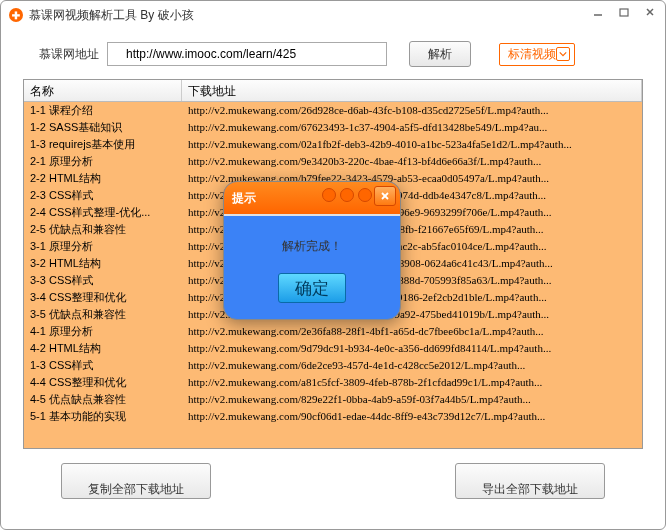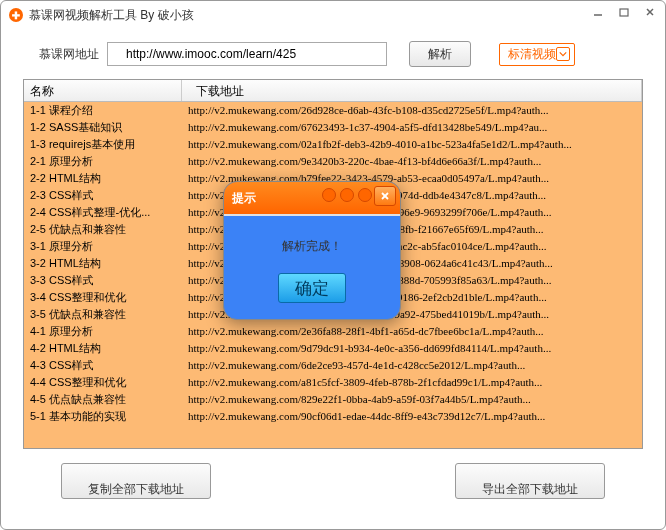--- a/index.html
+++ b/index.html
@@ -15,21 +15,21 @@
 .url-label { font-size: 12px; color: #333; }
 .url-input { flex: 0 0 280px; height: 24px; border: 1px solid #aaa; padding: 0 18px; font-size: 12px; font-family: Arial; }
 .btn { height: 26px; padding: 0 18px; border: 1px solid #999; border-radius: 3px; background: linear-gradient(#fcfcfc,#e8e8e8); cursor: pointer; font-size: 12px; color: #333; }
 .btn-parse { margin-left: 14px; }
 .quality { display: flex; align-items: center; border: 1px solid #ff6600; border-radius: 2px; padding: 2px 4px 2px 8px; color: #ff6600; font-size: 12px; margin-left: 20px; cursor: pointer; }
 .quality-arrow { width: 14px; height: 14px; border: 1px solid #ff6600; border-radius: 2px; display: flex; align-items: center; justify-content: center; }
 .table-wrap { margin: 0 22px; border: 1px solid #999; height: 370px; background: #fdba74; overflow: hidden; }
 .thead { display: flex; background: linear-gradient(#fdfdfd,#eee); border-bottom: 1px solid #bbb; height: 22px; }
 .th { padding: 3px 6px; font-size: 12px; border-right: 1px solid #ccc; }
 .th1 { width: 158px; }
-.th2 { flex: 1; margin-left: 8px; }
+.th2 { flex: 1; }
 .tbody { overflow-y: scroll; height: 347px; }
 .tr { display: flex; height: 17px; line-height: 17px; font-size: 11px; }
 .td1 { width: 158px; padding-left: 6px; white-space: nowrap; overflow: hidden; text-overflow: ellipsis; font-family: Arial; }
 .td2 { flex: 1; padding-left: 6px; white-space: nowrap; overflow: hidden; font-family: Liberation Serif, serif; }
 .footer { display: flex; justify-content: space-between; padding: 14px 60px; }
 .footer .btn { padding: 17px 26px; height: 28px; }
 
 .overlay { position: absolute; inset: 0; background: transparent; }
 .dialog { position: absolute; left: 222px; top: 180px; width: 178px; background: #3b82f6; border: 1px solid #888; border-radius: 14px; box-shadow: 0 4px 18px rgba(0,0,0,0.4); overflow: hidden; }
 .dlg-titlebar { height: 32px; background: linear-gradient(#ff8a1e,#ff6500); display: flex; align-items: center; padding: 0 8px; position: relative; }
@@ -145,21 +145,21 @@
         </div>
         <div class="tr">
           <div class="td1">4-1 原理分析</div>
           <div class="td2">http://v2.mukewang.com/2e36fa88-28f1-4bf1-a65d-dc7fbee6bc1a/L.mp4?auth...</div>
         </div>
         <div class="tr">
           <div class="td1">4-2 HTML结构</div>
           <div class="td2">http://v2.mukewang.com/9d79dc91-b934-4e0c-a356-dd699fd84114/L.mp4?auth...</div>
         </div>
         <div class="tr">
-          <div class="td1">4-3 CSS样式</div>
+          <div class="td1">1-3 CSS样式</div>
           <div class="td2">http://v2.mukewang.com/6de2ce93-457d-4e1d-c428cc5e2012/L.mp4?auth...</div>
         </div>
         <div class="tr">
           <div class="td1">4-4 CSS整理和优化</div>
           <div class="td2">http://v2.mukewang.com/a81c5fcf-3809-4feb-878b-2f1cfdad99c1/L.mp4?auth...</div>
         </div>
         <div class="tr">
           <div class="td1">4-5 优点缺点兼容性</div>
           <div class="td2">http://v2.mukewang.com/829e22f1-0bba-4ab9-a59f-03f7a44b5/L.mp4?auth...</div>
         </div>

